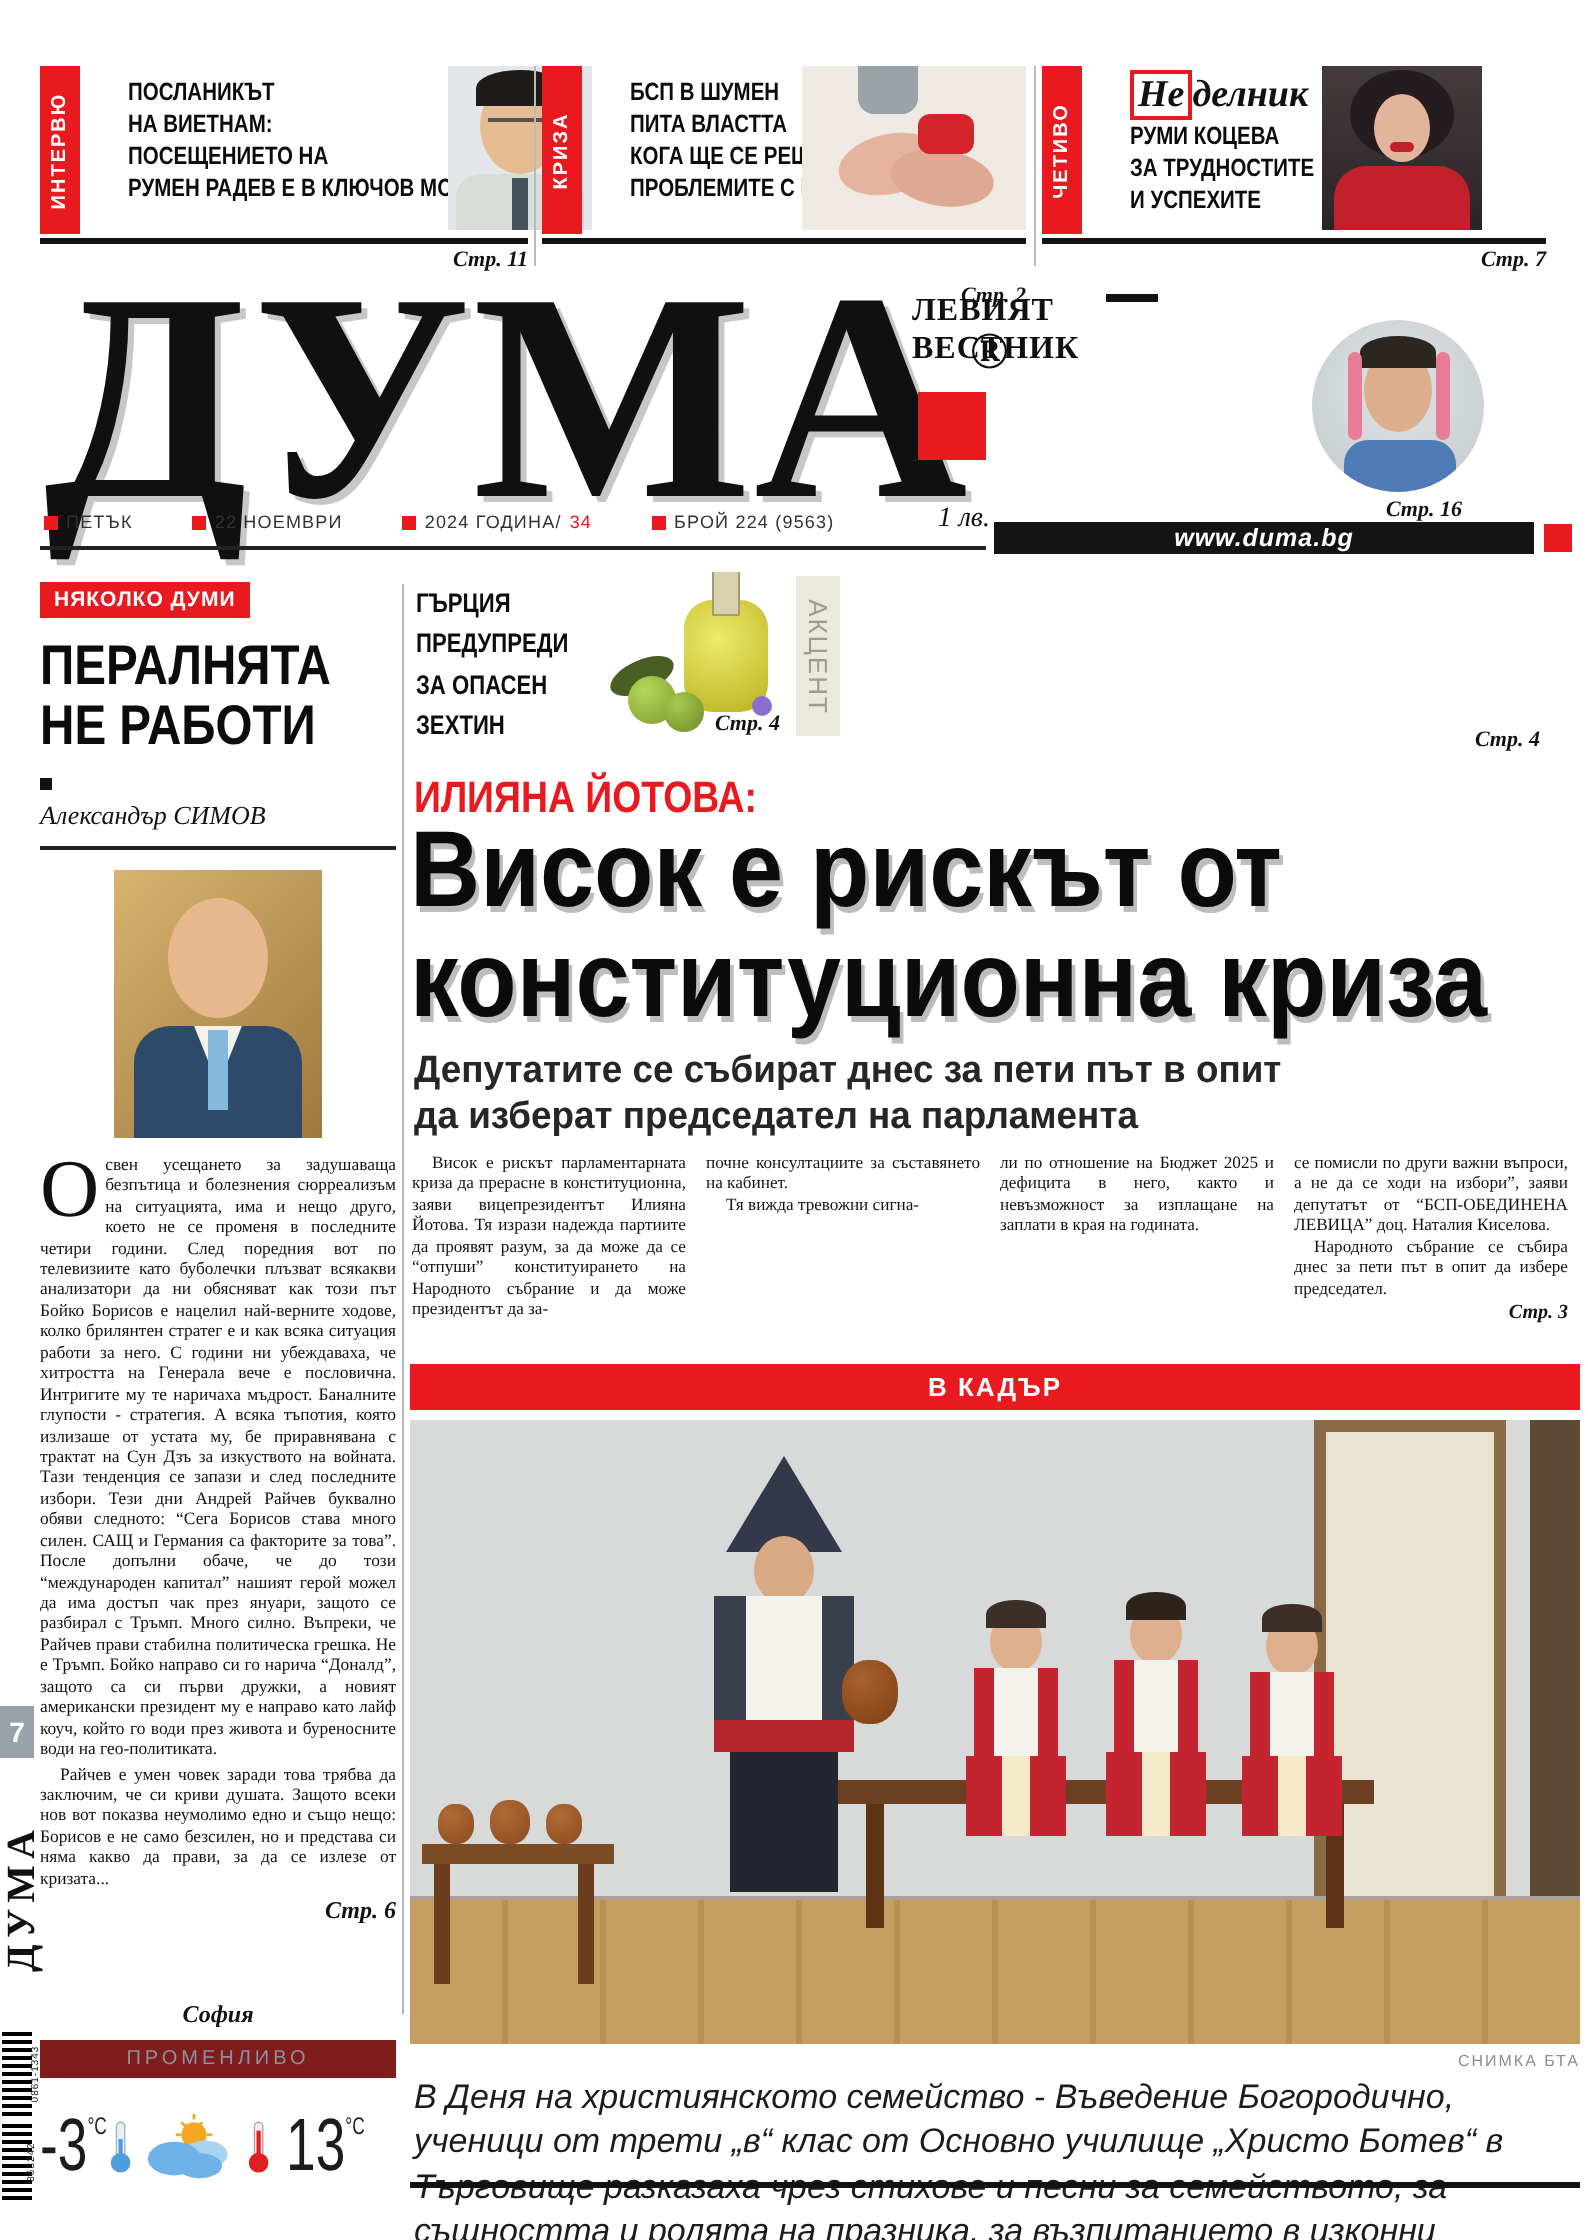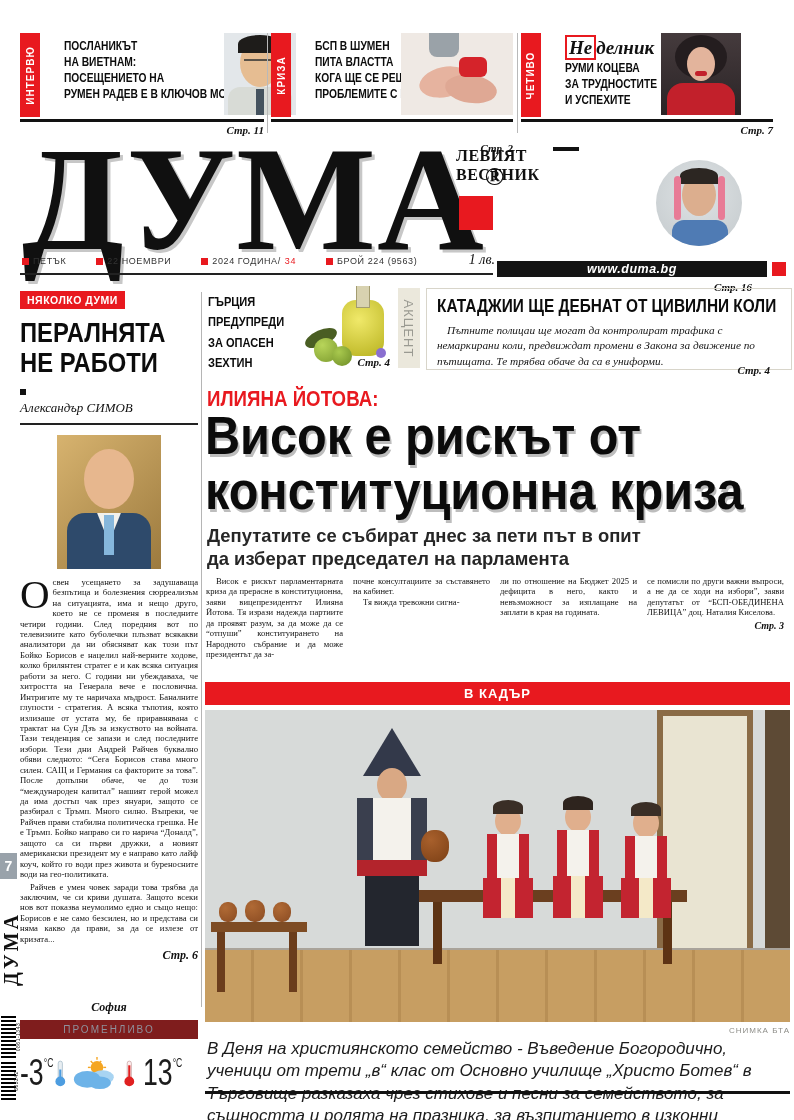--- a/index.html
+++ b/index.html
@@ -163,21 +163,21 @@
   <div class="abs" style="left:459px;top:196px;width:34px;height:34px;background:#e8191f;"></div>
 
   <div class="abs" style="left:553px;top:147px;width:26px;height:4px;background:#121212;"></div>
   <div class="ph" style="left:656px;top:160px;width:86px;height:86px;border-radius:50%;background:radial-gradient(circle at 50% 40%,#dfe3e5,#c3c9cc);">
     <div class="abs" style="left:26px;top:14px;width:34px;height:42px;background:#dcae8e;border-radius:50%;"></div>
     <div class="abs" style="left:24px;top:8px;width:38px;height:16px;background:#2c2622;border-radius:50% 50% 0 0;"></div>
     <div class="abs" style="left:18px;top:16px;width:7px;height:44px;background:#e87b96;border-radius:4px;"></div>
     <div class="abs" style="left:62px;top:16px;width:7px;height:44px;background:#e87b96;border-radius:4px;"></div>
     <div class="abs" style="left:16px;top:60px;width:56px;height:26px;background:#4f7bb4;border-radius:12px 12px 0 0;"></div>
   </div>
-  <div class="abs pageref" style="left:672px;top:249px;width:80px;margin-top:32px;">Стр. 16</div>
+  <div class="abs pageref" style="left:651px;top:249px;width:80px;">Стр. 16</div>
   <div class="abs" style="left:716px;top:265px;width:30px;height:3px;background:#121212;"></div>
 
   <div class="abs dateline" style="left:22px;top:256px;width:436px;">
     <span class="dl-item">
         <span class="redsq"></span>
         <span>ПЕТЪК</span>
       </span>
     <span class="dl-item">
         <span class="redsq"></span>
         <span>22 НОЕМВРИ</span>
@@ -276,24 +276,20 @@
     <div class="abs" style="left:6px;top:44px;width:34px;height:16px;background:#4a5e23;border-radius:50%;transform:rotate(-24deg);"></div>
     <div class="abs" style="left:16px;top:52px;width:24px;height:24px;background:radial-gradient(circle at 35% 30%,#b8d55a,#7d9c2e);border-radius:50%;"></div>
     <div class="abs" style="left:34px;top:60px;width:20px;height:20px;background:radial-gradient(circle at 35% 30%,#a9c94e,#6d8c26);border-radius:50%;"></div>
     <div class="abs" style="left:78px;top:62px;width:10px;height:10px;background:#8a6fd0;border-radius:50%;"></div>
   </div>
   <div class="abs pageref" style="left:320px;top:356px;width:70px;">Стр. 4</div>
 
   <div class="abs accent-label" style="left:398px;top:288px;width:22px;height:80px;">
       <span>АКЦЕНТ</span>
     </div>
-  <div class="abs accent-box" style="left:426px;top:288px;width:344px;height:66px;">
-    <div class="accent-head">КАТАДЖИИ ЩЕ ДЕБНАТ ОТ ЦИВИЛНИ КОЛИ</div>
-    <div class="accent-deck indent">Пътните полицаи ще могат да контролират трафика с немаркирани коли, предвиждат промени в Закона за движение по пътищата. Те трябва обаче да са в униформи.</div>
-  </div>
   <div class="abs pageref" style="left:700px;top:364px;width:70px;">Стр. 4</div>
 
   <div class="abs lead-kicker" style="left:207px;top:386px;">ИЛИЯНА ЙОТОВА:</div>
   <div class="abs" style="left:205px;top:408px;">
     <div class="lead-line">Висок е рискът от</div>
     <div class="lead-line">конституционна криза</div>
   </div>
   <div class="abs" style="left:207px;top:524px;">
     <div class="sub-line">Депутатите се събират днес за пети път в опит</div>
     <div class="sub-line">да изберат председател на парламента</div>
@@ -305,20 +301,21 @@
     </div>
     <div class="col">
       <div>почне консултациите за съставянето на кабинет.</div>
       <div class="indent">Тя вижда тревожни сигна-</div>
     </div>
     <div class="col">
       <div>ли по отношение на Бюджет 2025 и дефицита в него, както и невъзможност за изплащане на заплати в края на годината.</div>
     </div>
     <div class="col">
       <div>се помисли по други важни въпроси, а не да се ходи на избори”, заяви депутатът от “БСП-ОБЕДИНЕНА ЛЕВИЦА” доц. Наталия Киселова.</div>
+      <div class="indent">Народното събрание се събира днес за пети път в опит да избере председател.</div>
       <div class="pageref" style="font-size:10px;margin-top:2px;">Стр. 3</div>
     </div>
   </div>
 
   <div class="abs banner" style="left:205px;top:682px;width:585px;height:23px;">
       <span>В КАДЪР</span>
     </div>
 
   <div class="ph" style="left:205px;top:710px;width:585px;height:312px;background:#d7dad9;">
 

